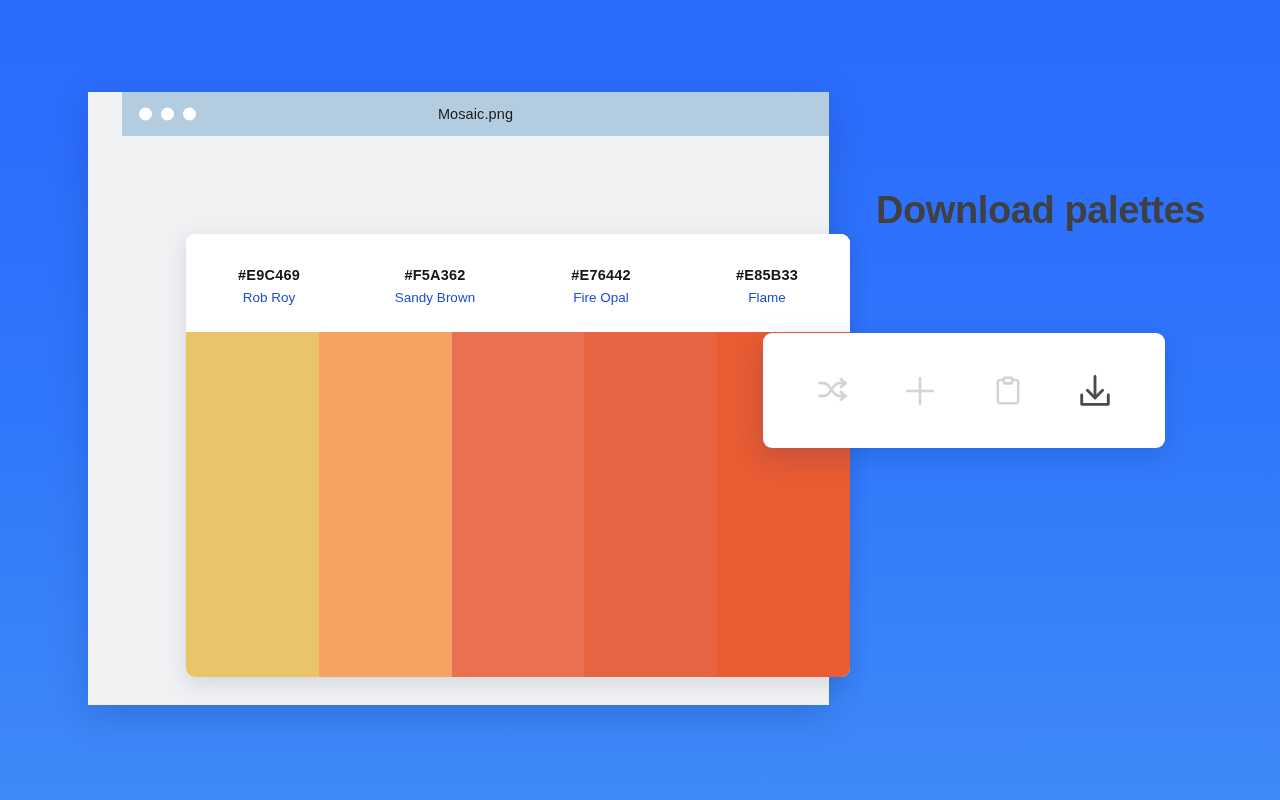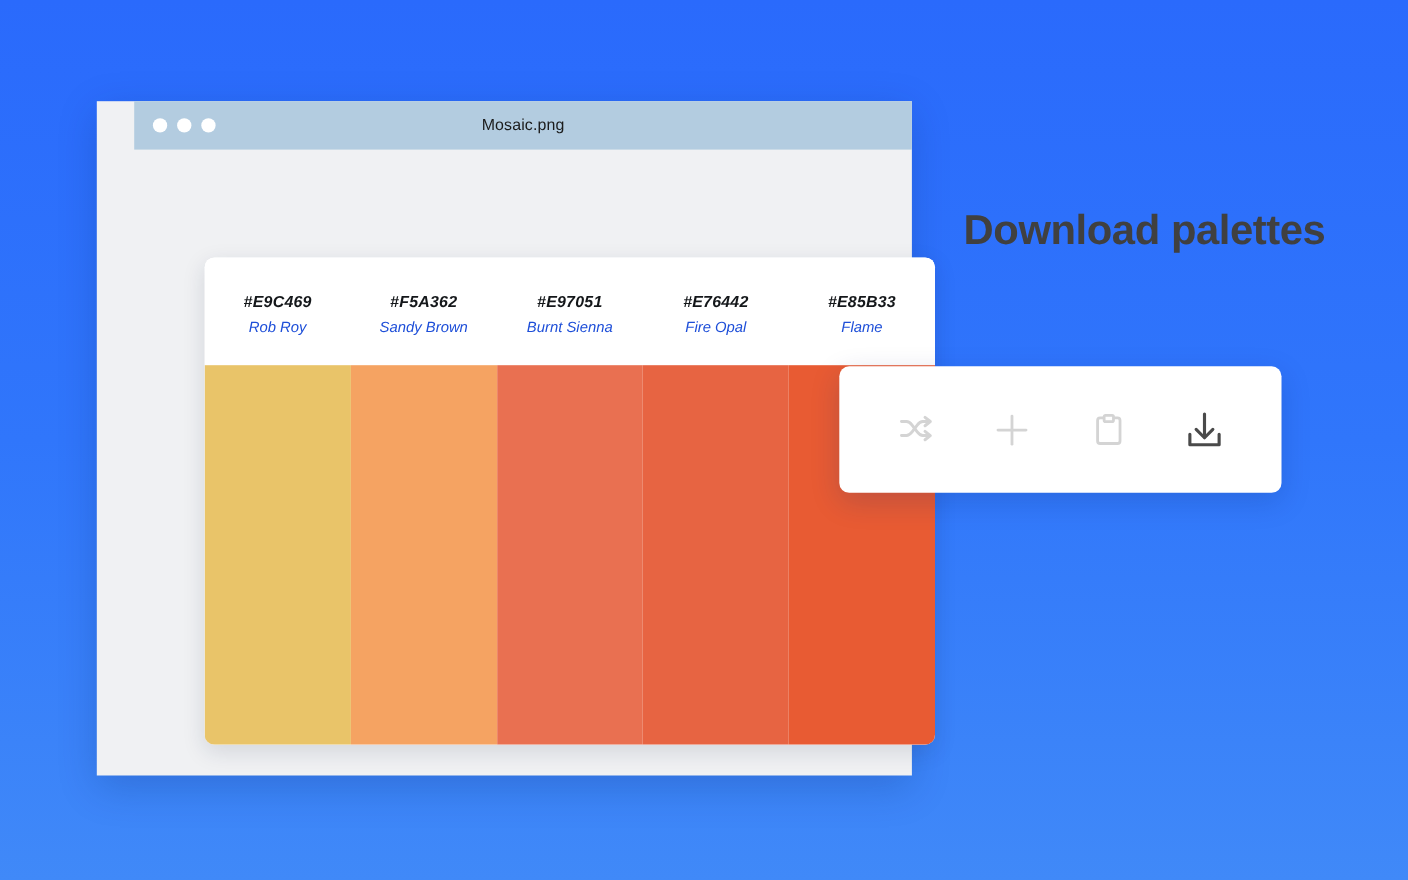--- a/index.html
+++ b/index.html
@@ -65,21 +65,20 @@
     left: 64px;
     top: 98px;
     width: 664px;
     height: 443px;
     background: #ffffff;
     border-radius: 9px;
     box-shadow: 0 6px 20px rgba(20, 35, 70, 0.13);
     overflow: hidden;
     display: flex;
     flex-direction: column;
-    font-style: italic;
   }
   #palette-labels {
     height: 98px;
     display: flex;
     background: #ffffff;
     flex: 0 0 auto;
   }
   .label-cell {
     flex: 1 1 0;
     display: flex;
@@ -177,24 +176,20 @@
       <div id="palette-labels">
         <div class="label-cell">
           <span class="label-hex">#E9C469</span>
           <span class="label-name">Rob Roy</span>
         </div>
         <div class="label-cell">
           <span class="label-hex">#F5A362</span>
           <span class="label-name">Sandy Brown</span>
         </div>
         <div class="label-cell">
-          <span class="label-hex">#E97051</span>
-          <span class="label-name">Burnt Sienna</span>
-        </div>
-        <div class="label-cell">
           <span class="label-hex">#E76442</span>
           <span class="label-name">Fire Opal</span>
         </div>
         <div class="label-cell">
           <span class="label-hex">#E85B33</span>
           <span class="label-name">Flame</span>
         </div>
       </div>
 
       <div id="palette-swatches">

